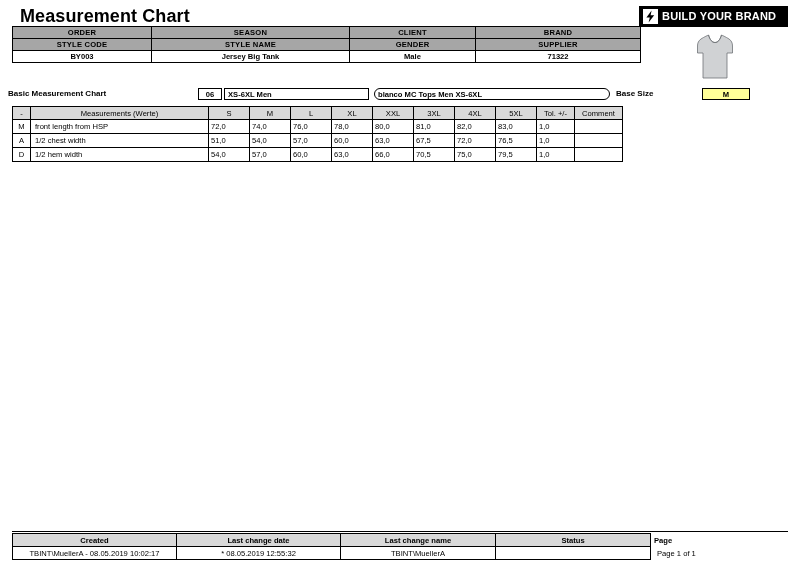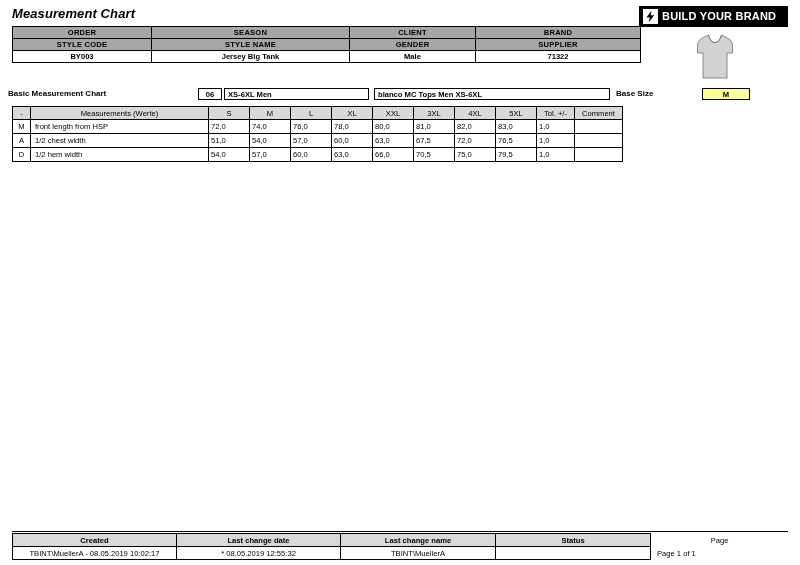--- a/index.html
+++ b/index.html
@@ -18,26 +18,25 @@
   }
   .page {
     position: relative;
     width: 800px;
     height: 565px;
   }
 
   
   .doc-title {
     position: absolute;
-    left: 12px;
+    left: 20px;
     top: 6px;
-    font-size: 13px;
+    font-size: 18px;
     font-weight: bold;
     letter-spacing: 0.1px;
-    font-style: italic;
   }
 
   
   .brand-logo {
     position: absolute;
     left: 639px;
     top: 6px;
     width: 149px;
     height: 21px;
     background: #000000;
@@ -122,21 +121,21 @@
     background: #ffffff;
     font-size: 7.6px;
     line-height: 11px;
     padding-left: 3px;
     font-weight: bold;
     overflow: hidden;
     white-space: nowrap;
   }
   #cb-num  { left: 190px; width: 24px; text-align: center; padding-left: 0; }
   #cb-name { left: 216px; width: 145px; }
-  #cb-desc { left: 366px; width: 236px; }
+  #cb-desc { left: 366px; width: 236px; border-radius: 6px; }
   .cb-base-label {
     position: absolute;
     left: 608px;
     top: 1px;
     font-size: 8px;
     font-weight: bold;
   }
   #cb-base {
     left: 694px;
     width: 48px;
@@ -204,22 +203,22 @@
     font-weight: bold;
   }
   .footer-table td.page-cell {
     border: none;
     text-align: left;
     padding-left: 6px;
   }
   .footer-table td.page-hdr {
     border: none;
     background: transparent;
-    font-weight: normal;
-    text-align: center;
+    font-weight: bold;
+    text-align: left;
   }
   .footer-rule {
     position: absolute;
     left: 12px;
     top: 531px;
     width: 776px;
     height: 1px;
     background: #000000;
   }
 </style>

